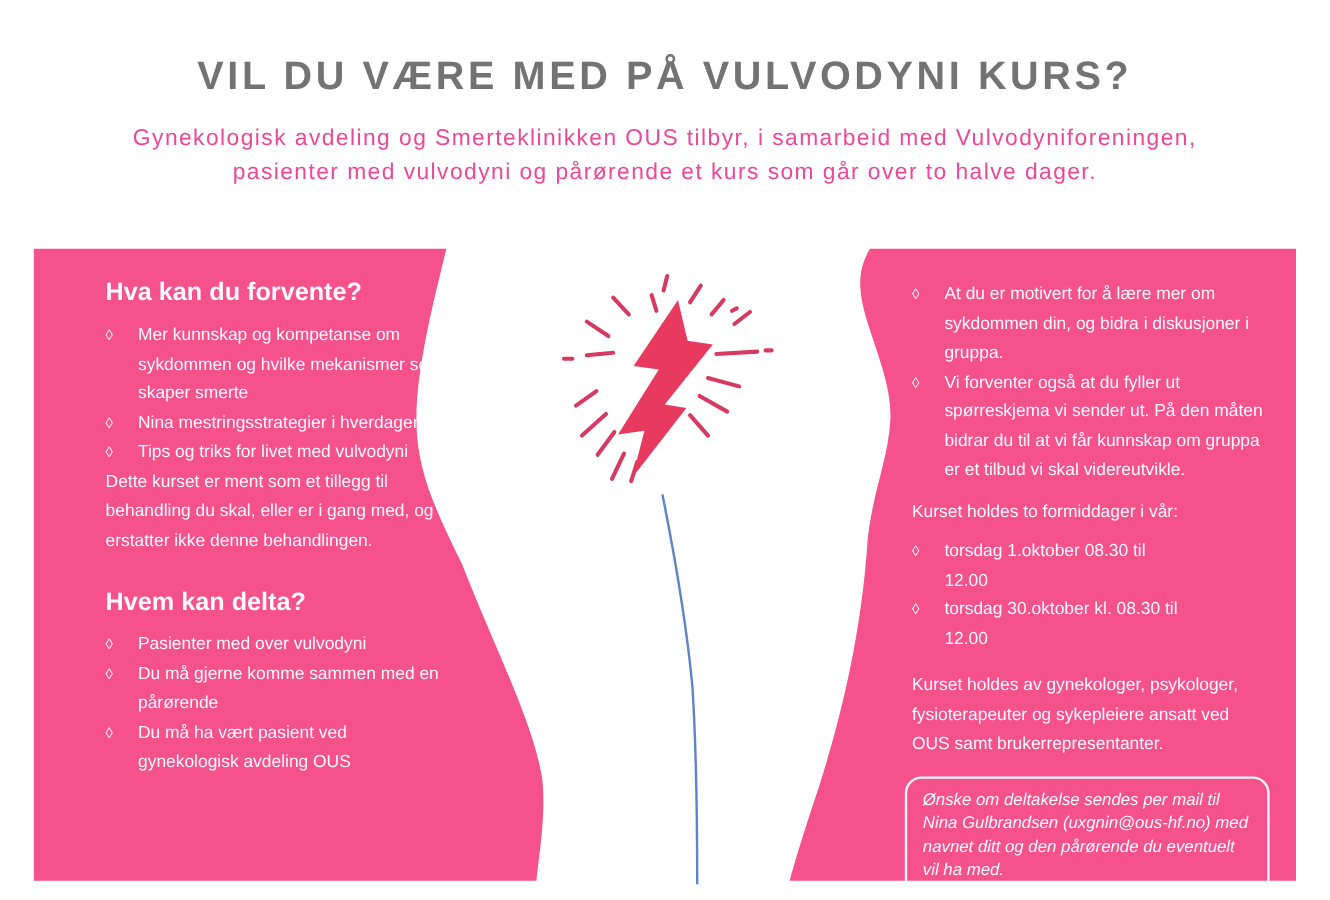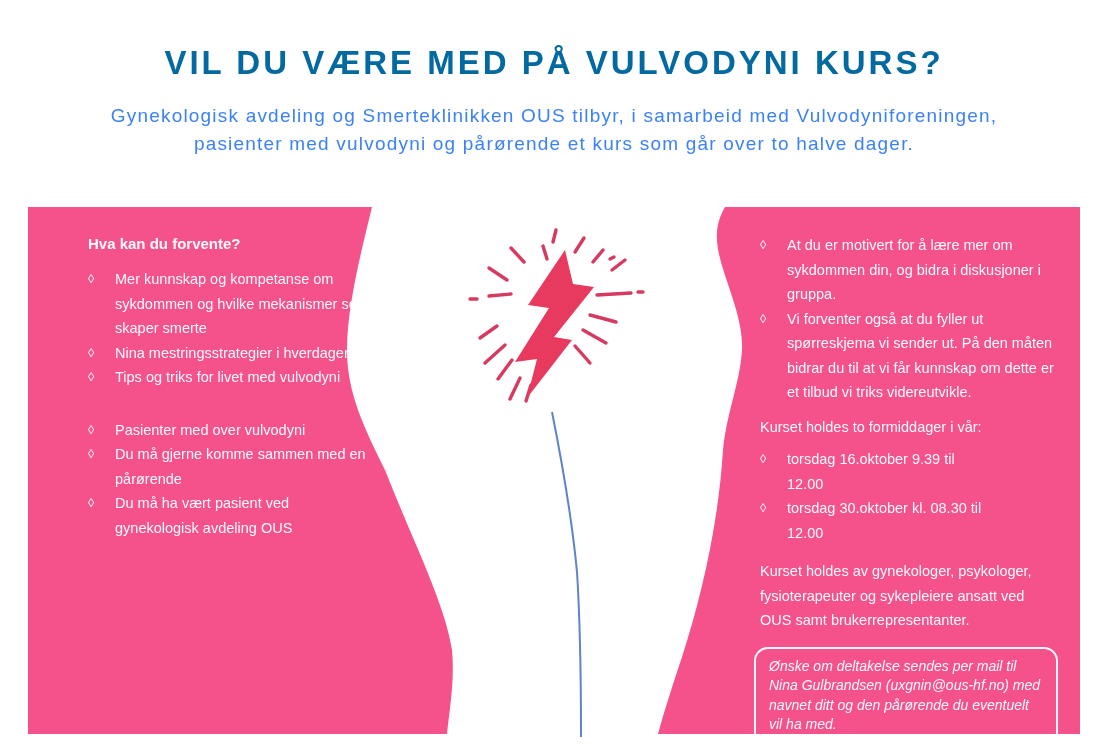--- a/index.html
+++ b/index.html
@@ -6,38 +6,38 @@
   body{
     width:1108px;height:750px;position:relative;overflow:hidden;
     background:#ffffff;
     font-family:"Liberation Sans", sans-serif;
   }
   
   .header{position:absolute;top:0;left:0;width:1108px;text-align:center;}
   .title{
     margin-top:44px;
     font-size:33px;font-weight:bold;letter-spacing:3px;
-    color:#0369a1;
+    color:#737373;
   }
   .subtitle{
     margin:20px auto 0;max-width:900px;
     font-size:19px;letter-spacing:1.2px;line-height:28px;
-    color:#3b82f6;
+    color:#ec4899;
   }
   
   .panel{position:absolute;left:28px;top:207px;width:1052px;height:530px;}
   .panel-bg{position:absolute;left:0;top:0;}
   .col{
     position:absolute;top:26px;color:rgba(255,255,255,0.97);
     font-size:14.5px;line-height:24.5px;
   }
   .col-left{left:60px;width:286px;}
   .col-right{left:732px;width:296px;}
   .panel-heading{
-    margin:0;font-size:15px;font-weight:bold;line-height:22px;
+    margin:0;font-size:21px;font-weight:bold;line-height:22px;
   }
   .mb12{margin-bottom:12px;}
   .mb4{margin-bottom:4px;}
   ul.diamond-list{list-style:none;margin:0;padding:0;}
   ul.diamond-list li{display:flex;align-items:flex-start;}
   .marker{flex:none;width:27px;font-size:12.5px;line-height:24.5px;}
   .btext{flex:1;}
   .note{margin:0;}
   .gap28{height:28px;}
   .gap10{height:10px;}
@@ -115,21 +115,23 @@
       </li>
       <li>
         <span class="marker">◊</span>
         <span class="btext">Nina mestringsstrategier i hverdagen</span>
       </li>
       <li>
         <span class="marker">◊</span>
         <span class="btext">Tips og triks for livet med vulvodyni</span>
       </li>
     </ul>
+    <p class="note">Dette kurset er ment som et tillegg til behandling du skal, eller er i gang med, og erstatter ikke denne behandlingen.</p>
     <div class="gap28"></div>
+    <h3 class="panel-heading mb12">Hvem kan delta?</h3>
     <ul class="diamond-list">
       <li>
         <span class="marker">◊</span>
         <span class="btext">Pasienter med over vulvodyni</span>
       </li>
       <li>
         <span class="marker">◊</span>
         <span class="btext">Du må gjerne komme sammen med en pårørende</span>
       </li>
       <li>
@@ -140,31 +142,31 @@
   </div>
 
   <div class="col col-right">
     <ul class="diamond-list">
       <li>
         <span class="marker">◊</span>
         <span class="btext">At du er motivert for å lære mer om sykdommen din, og bidra i diskusjoner i gruppa.</span>
       </li>
       <li>
         <span class="marker">◊</span>
-        <span class="btext">Vi forventer også at du fyller ut spørreskjema vi sender ut. På den måten bidrar du til at vi får kunnskap om dette er et tilbud vi triks videreutvikle.</span>
+        <span class="btext">Vi forventer også at du fyller ut spørreskjema vi sender ut. På den måten bidrar du til at vi får kunnskap om gruppa er et tilbud vi skal videreutvikle.</span>
       </li>
     </ul>
     <div class="gap10"></div>
     <div>Kurset holdes to formiddager i vår:</div>
     <div class="gap8"></div>
     <ul class="diamond-list">
       <li>
         <span class="marker">◊</span>
         <span class="btext">
-          <div>torsdag 16.oktober 9.39 til</div>
+          <div>torsdag 1.oktober 08.30 til</div>
           <div>12.00</div>
         </span>
       </li>
       <li>
         <span class="marker">◊</span>
         <span class="btext">
           <div>torsdag 30.oktober kl. 08.30 til</div>
           <div>12.00</div>
         </span>
       </li>

